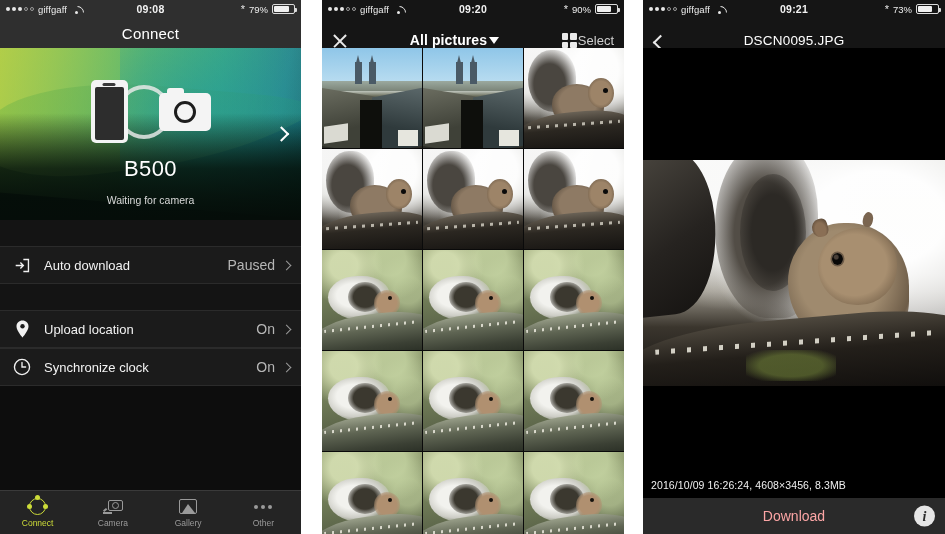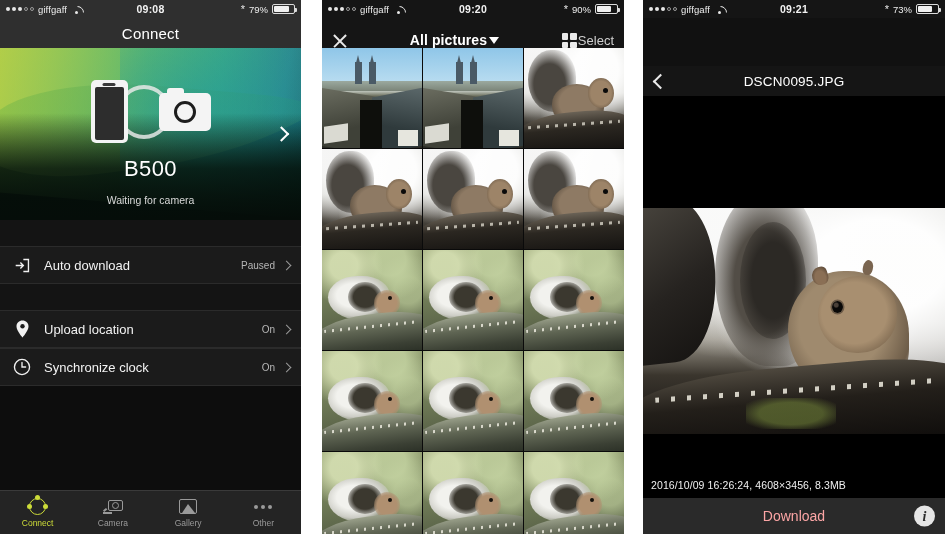--- a/index.html
+++ b/index.html
@@ -214,21 +214,21 @@
   }
   .row-ico {
     width: 22px; height: 22px;
     margin-right: 11px;
     display: flex; align-items: center; justify-content: center;
     flex: 0 0 auto;
   }
   .row-label { font-size: 13px; color: #f2f2f2; }
   .row-val {
     margin-left: auto;
-    font-size: 10px; color: #b6b6b6;
+    font-size: 14px; color: #b6b6b6;
     margin-right: 8px;
   }
   .chev-sm {
     width: 7px; height: 7px;
     border-right: 1.7px solid #9a9a9a;
     border-top: 1.7px solid #9a9a9a;
     transform: rotate(45deg);
     flex: 0 0 auto;
   }
 
@@ -468,22 +468,22 @@
   .t-nest .speck {
     position: absolute; left: 2%; bottom: 22%;
     width: 96%; height: 3px;
     background: repeating-linear-gradient(90deg,#eceade 0 2px, rgba(0,0,0,0) 2px 8px);
     opacity: .85; transform: rotate(-6deg);
   }
 
   
   .navbar3 {
     height: 30px; background: #151515;
-    display: flex; align-items: center; padding: 0 12px;
-    flex: 0 0 auto; position: relative; margin-top: 48px;
+    display: flex; align-items: flex-end; padding: 0 12px;
+    flex: 0 0 auto; position: relative;
   }
   .chev-back {
     width: 11px; height: 11px;
     border-left: 2.4px solid #e9e9e9;
     border-bottom: 2.4px solid #e9e9e9;
     transform: rotate(45deg);
     flex: 0 0 auto;
   }
   .nav3-title {
     position: absolute; left: 0; right: 0; text-align: center;

